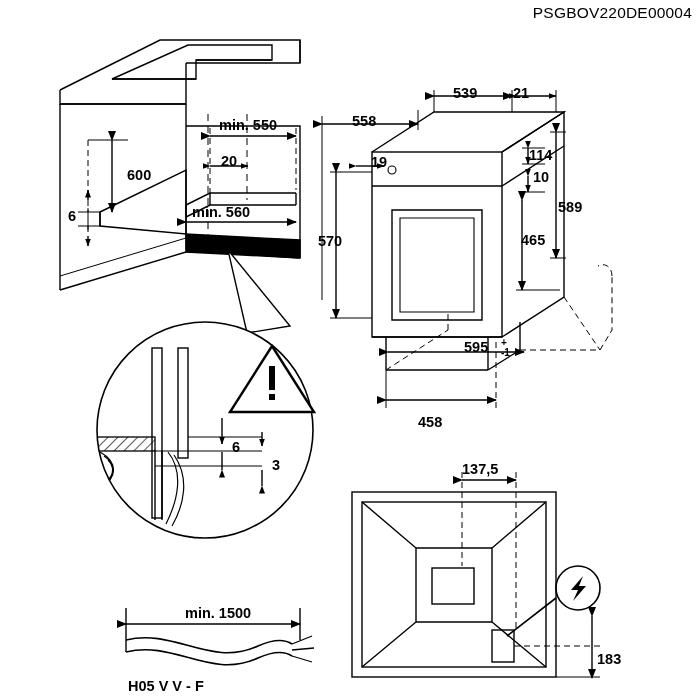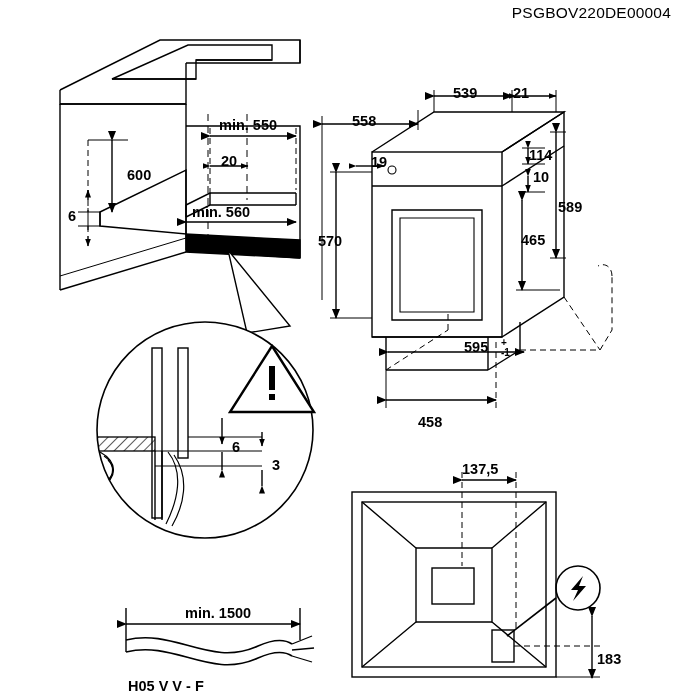--- a/index.html
+++ b/index.html
@@ -17,21 +17,21 @@
     background: #ffffff;
     overflow: hidden;
   }
   #sheet svg {
     position: absolute;
     left: 0;
     top: 0;
   }
   .code-label {
     position: absolute;
-    right: 29px;
+    right: 8px;
     top: 4px;
     font-size: 15.5px;
     letter-spacing: 0.2px;
     color: #000;
     font-family: "Liberation Sans", sans-serif;
     text-align: right;
   }
   text {
     font-family: "Liberation Sans", sans-serif;
     fill: #000;

